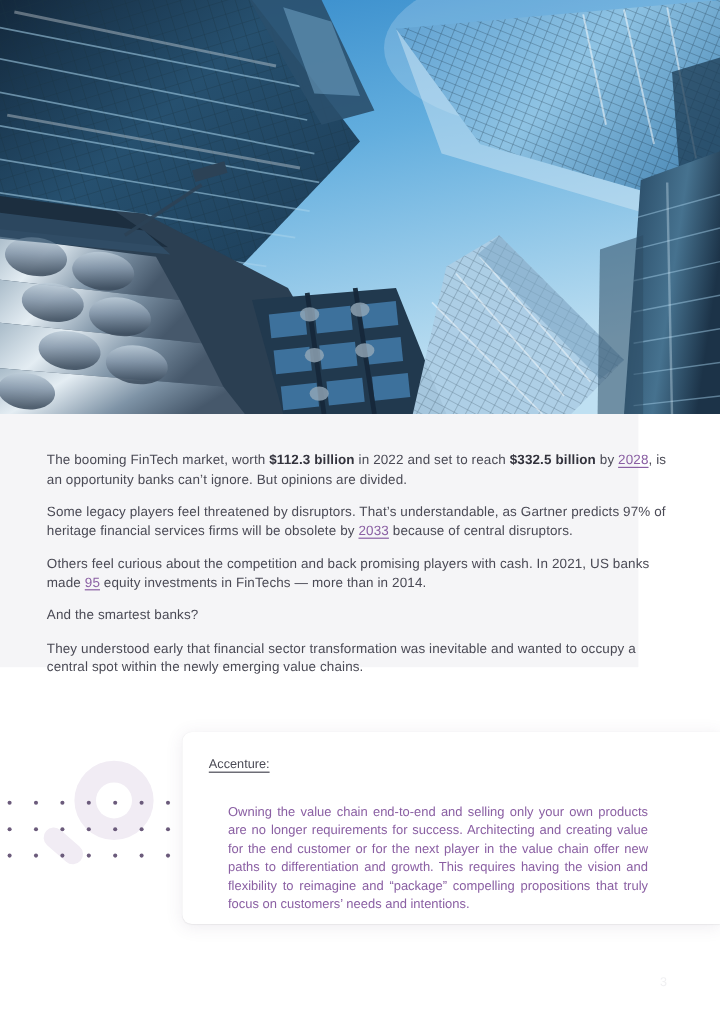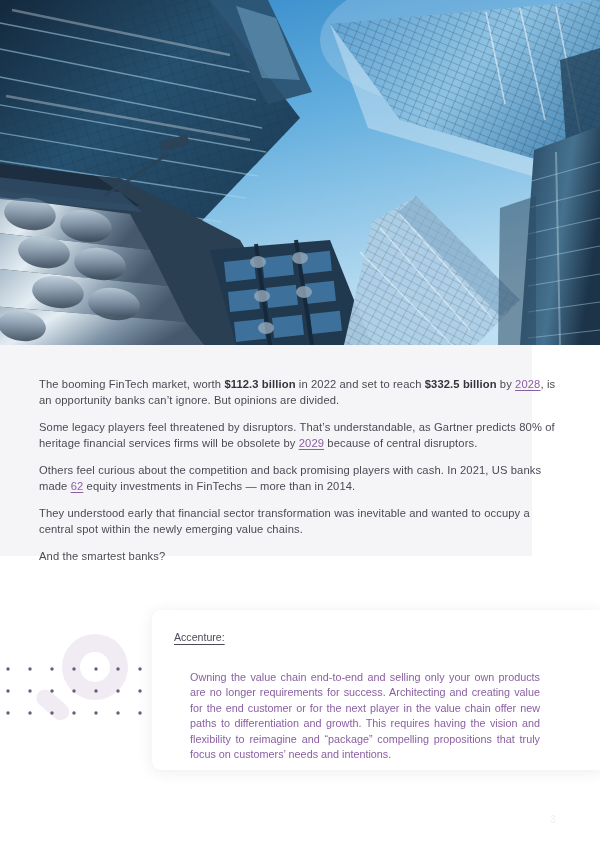--- a/index.html
+++ b/index.html
@@ -284,24 +284,24 @@
         <path d="M556,152 L560,345"></path>
       </g>
 
       <polygon points="500,208 536,196 536,345 498,345" fill="#2d4c65" opacity="0.55"></polygon>
     </svg>
   </div>
 
   <div class="body-band">
     <div class="body-inner">
       <p><span>The booming FinTech market, worth </span><b>$112.3 billion</b><span> in 2022 and set to reach </span><b>$332.5 billion</b><span> by </span><span class="lnk">2028</span><span>, is an opportunity banks can’t ignore. But opinions are divided.</span></p>
-      <p><span>Some legacy players feel threatened by disruptors. That’s understandable, as Gartner predicts 80% of heritage financial services firms will be obsolete by </span><span class="lnk">2029</span><span> because of central disruptors.</span></p>
-      <p><span>Others feel curious about the competition and back promising players with cash. In 2021, US banks made </span><span class="lnk">62</span><span> equity investments in FinTechs — more than in 2014.</span></p>
+      <p><span>Some legacy players feel threatened by disruptors. That’s understandable, as Gartner predicts 97% of heritage financial services firms will be obsolete by </span><span class="lnk">2033</span><span> because of central disruptors.</span></p>
+      <p><span>Others feel curious about the competition and back promising players with cash. In 2021, US banks made </span><span class="lnk">95</span><span> equity investments in FinTechs — more than in 2014.</span></p>
+      <p><span>And the smartest banks?</span></p>
       <p><span>They understood early that financial sector transformation was inevitable and wanted to occupy a central spot within the newly emerging value chains.</span></p>
-      <p><span>And the smartest banks?</span></p>
     </div>
   </div>
 
   <svg class="decor" viewBox="0 0 150 105">
     <g>
       <circle cx="95" cy="39" r="33" fill="#f1ecf4"></circle>
       <circle cx="95" cy="39" r="15" fill="#ffffff"></circle>
       <rect x="44" y="58" width="38" height="17" rx="8.5" fill="#f1ecf4" transform="rotate(41 44 58)"></rect>
     </g>
     <g fill="#6b5b7b">

